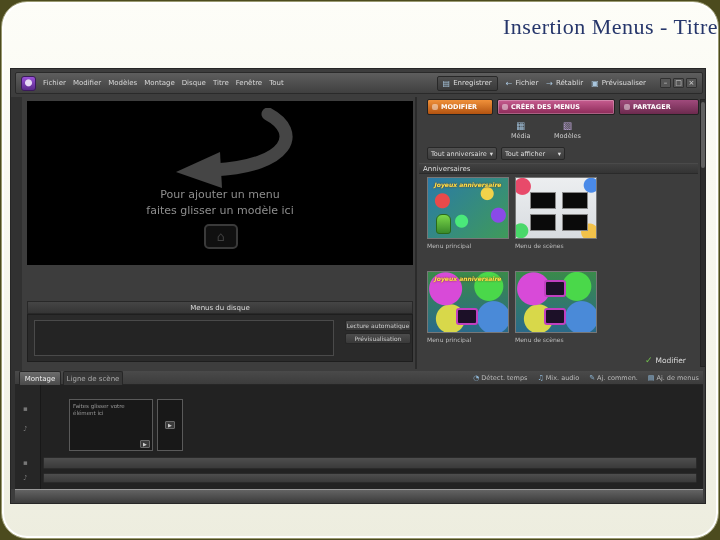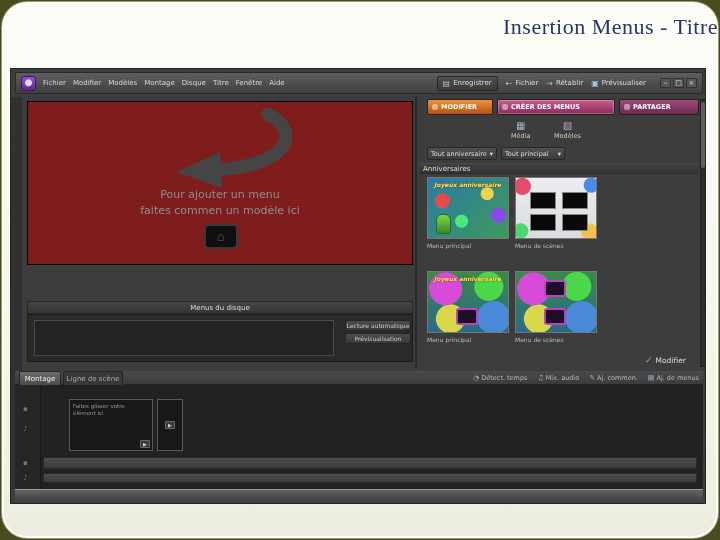--- a/index.html
+++ b/index.html
@@ -29,21 +29,21 @@
   .wbtn{width:11px;height:10px;background:#565656;border:1px solid #303030;border-radius:1px;
         font-size:7px;line-height:8px;text-align:center;color:#ddd}
   
   .mtab{position:absolute;top:30px;height:16px;border-radius:2px;border:1px solid #222;
         display:flex;align-items:center;gap:3px;padding:0 4px;color:#fff;font-weight:bold;font-size:6.5px}
   .mtab .dot{width:6px;height:6px;border-radius:2px;background:rgba(255,255,255,.45)}
   .tab-modify{left:416px;width:66px;background:linear-gradient(#f0913a,#b35310)}
   .tab-create{left:486px;width:118px;background:linear-gradient(#c75d90,#8c2a58);box-shadow:inset 0 0 0 1px rgba(255,255,255,.25)}
   .tab-share{left:608px;width:80px;background:linear-gradient(#a04a7c,#6c2a4e)}
   
-  .black{position:absolute;left:16px;top:32px;width:386px;height:164px;background:#7f1d1d;border:1px solid #000}
+  .black{position:absolute;left:16px;top:32px;width:386px;height:164px;background:#000000;border:1px solid #000}
   .hint{position:absolute;left:0;width:100%;text-align:center;color:#8e8e8e;font-size:11px}
   .homeicon{position:absolute;left:176px;top:122px;width:34px;height:25px;border:2px solid #3a3a3a;border-radius:5px;
         background:#101010;color:#3f3f3f;font-size:13px;text-align:center;line-height:21px}
   .vdiv{position:absolute;left:404px;top:28px;width:2px;height:272px;background:#2b2b2b}
   
   .panelbtn{position:absolute;top:51px;display:flex;flex-direction:column;align-items:center;gap:1px;
         font-size:6.5px;color:#ccc}
   .pbic{font-size:10px}
   .drop{position:absolute;top:78px;height:13px;background:linear-gradient(#505050,#3c3c3c);
         border:1px solid #282828;border-radius:2px;display:flex;align-items:center;justify-content:space-between;
@@ -123,21 +123,21 @@
 
     <div class="titlebar">
       <div class="appicon"></div>
       <span class="menu-item">Fichier</span>
       <span class="menu-item">Modifier</span>
       <span class="menu-item">Modèles</span>
       <span class="menu-item">Montage</span>
       <span class="menu-item">Disque</span>
       <span class="menu-item">Titre</span>
       <span class="menu-item">Fenêtre</span>
-      <span class="menu-item">Aide</span>
+      <span class="menu-item">Tout</span>
       <div class="tb-actions">
         <span class="act boxed">
           <span class="aic">▤</span>
           <span>Enregistrer</span>
         </span>
         <span class="act">
           <span class="aic">←</span>
           <span>Fichier</span>
         </span>
         <span class="act">
@@ -168,40 +168,40 @@
       <span class="dot"></span>
       <span>PARTAGER</span>
     </div>
 
     <div class="black">
       <svg class="abs" style="left:128px;top:6px" width="140" height="84" viewBox="0 0 140 84">
         <path d="M112 6 C146 24 134 58 58 62" fill="none" stroke="#454545" stroke-width="13" stroke-linecap="round"></path>
         <polygon points="64,44 20,64 66,80" fill="#454545"></polygon>
       </svg>
       <div class="hint" style="top:86px">Pour ajouter un menu</div>
-      <div class="hint" style="top:102px">faites commen un modèle ici</div>
+      <div class="hint" style="top:102px">faites glisser un modèle ici</div>
       <div class="homeicon">⌂</div>
     </div>
     <div class="vdiv"></div>
 
     <div class="panelbtn" style="left:500px">
       <span class="pbic" style="color:#9ab8d0">▦</span>
       <span>Média</span>
     </div>
     <div class="panelbtn" style="left:543px">
       <span class="pbic" style="color:#b8a0d0">▧</span>
       <span>Modèles</span>
     </div>
 
     <div class="drop" style="left:416px;width:70px">
       <span>Tout anniversaire</span>
       <span>▾</span>
     </div>
     <div class="drop" style="left:490px;width:64px">
-      <span>Tout principal</span>
+      <span>Tout afficher</span>
       <span>▾</span>
     </div>
 
     <div class="secbar" style="top:94px">
       <span>Anniversaires</span>
     </div>
 
     <div class="thumb thumbA" style="left:416px;top:108px">
       <div class="bday">Joyeux anniversaire</div>
       <div class="charblob"></div>

